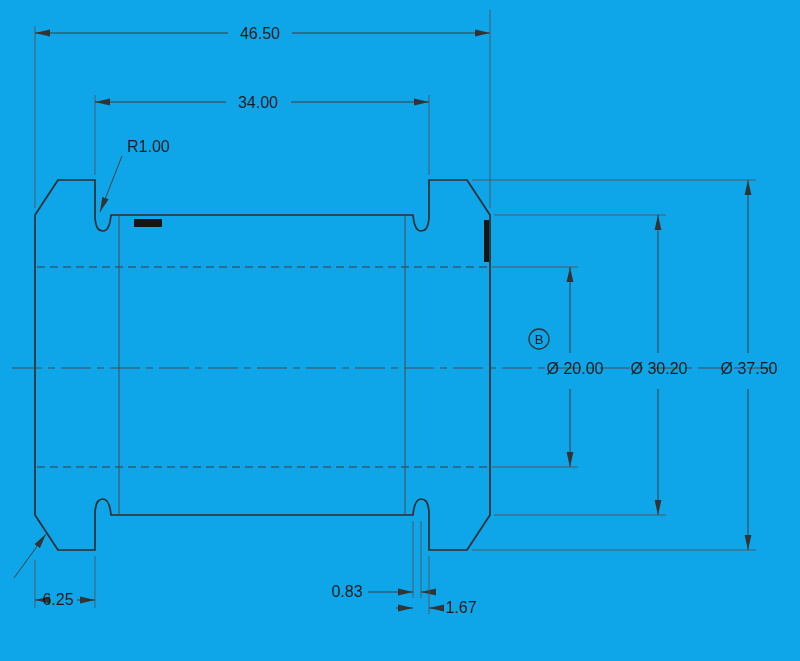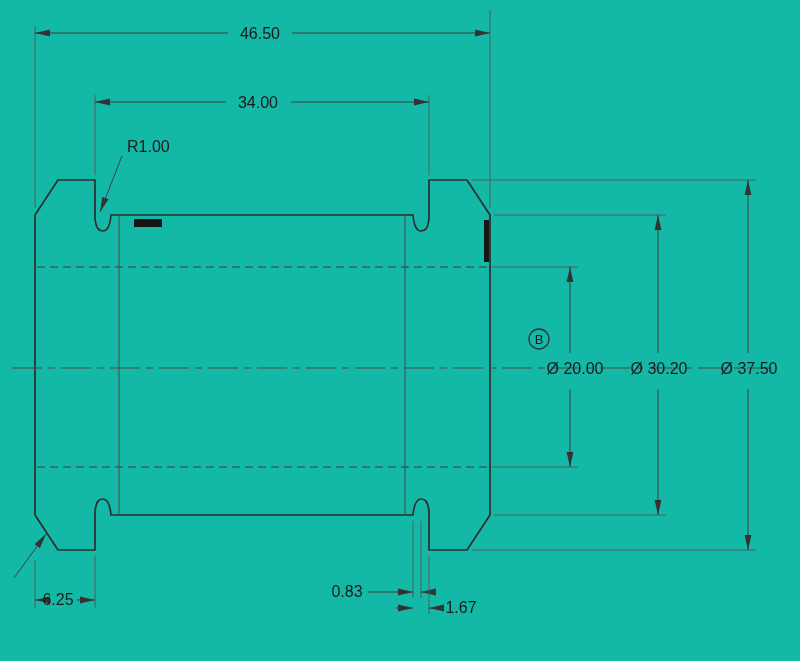--- a/index.html
+++ b/index.html
@@ -1,20 +1,20 @@
 <!DOCTYPE html>
 <html><head>
 <meta charset="utf-8">
 <style>
   html, body { margin: 0; padding: 0; background: #ffffff; }
   .canvas {
     position: relative;
     width: 800px;
     height: 661px;
-    background: #14b8a6;
+    background: #0ea5e9;
     overflow: hidden;
   }
   svg { display: block; }
   text {
     font-family: "Liberation Sans", sans-serif;
     font-size: 16px;
     fill: #1b1b1b;
   }
   .outline   { stroke: #2d2d2d; stroke-width: 1.7; fill: none; stroke-linejoin: round; stroke-linecap: round; }
   .thin      { stroke: #4a4a4a; stroke-width: 1; fill: none; }

